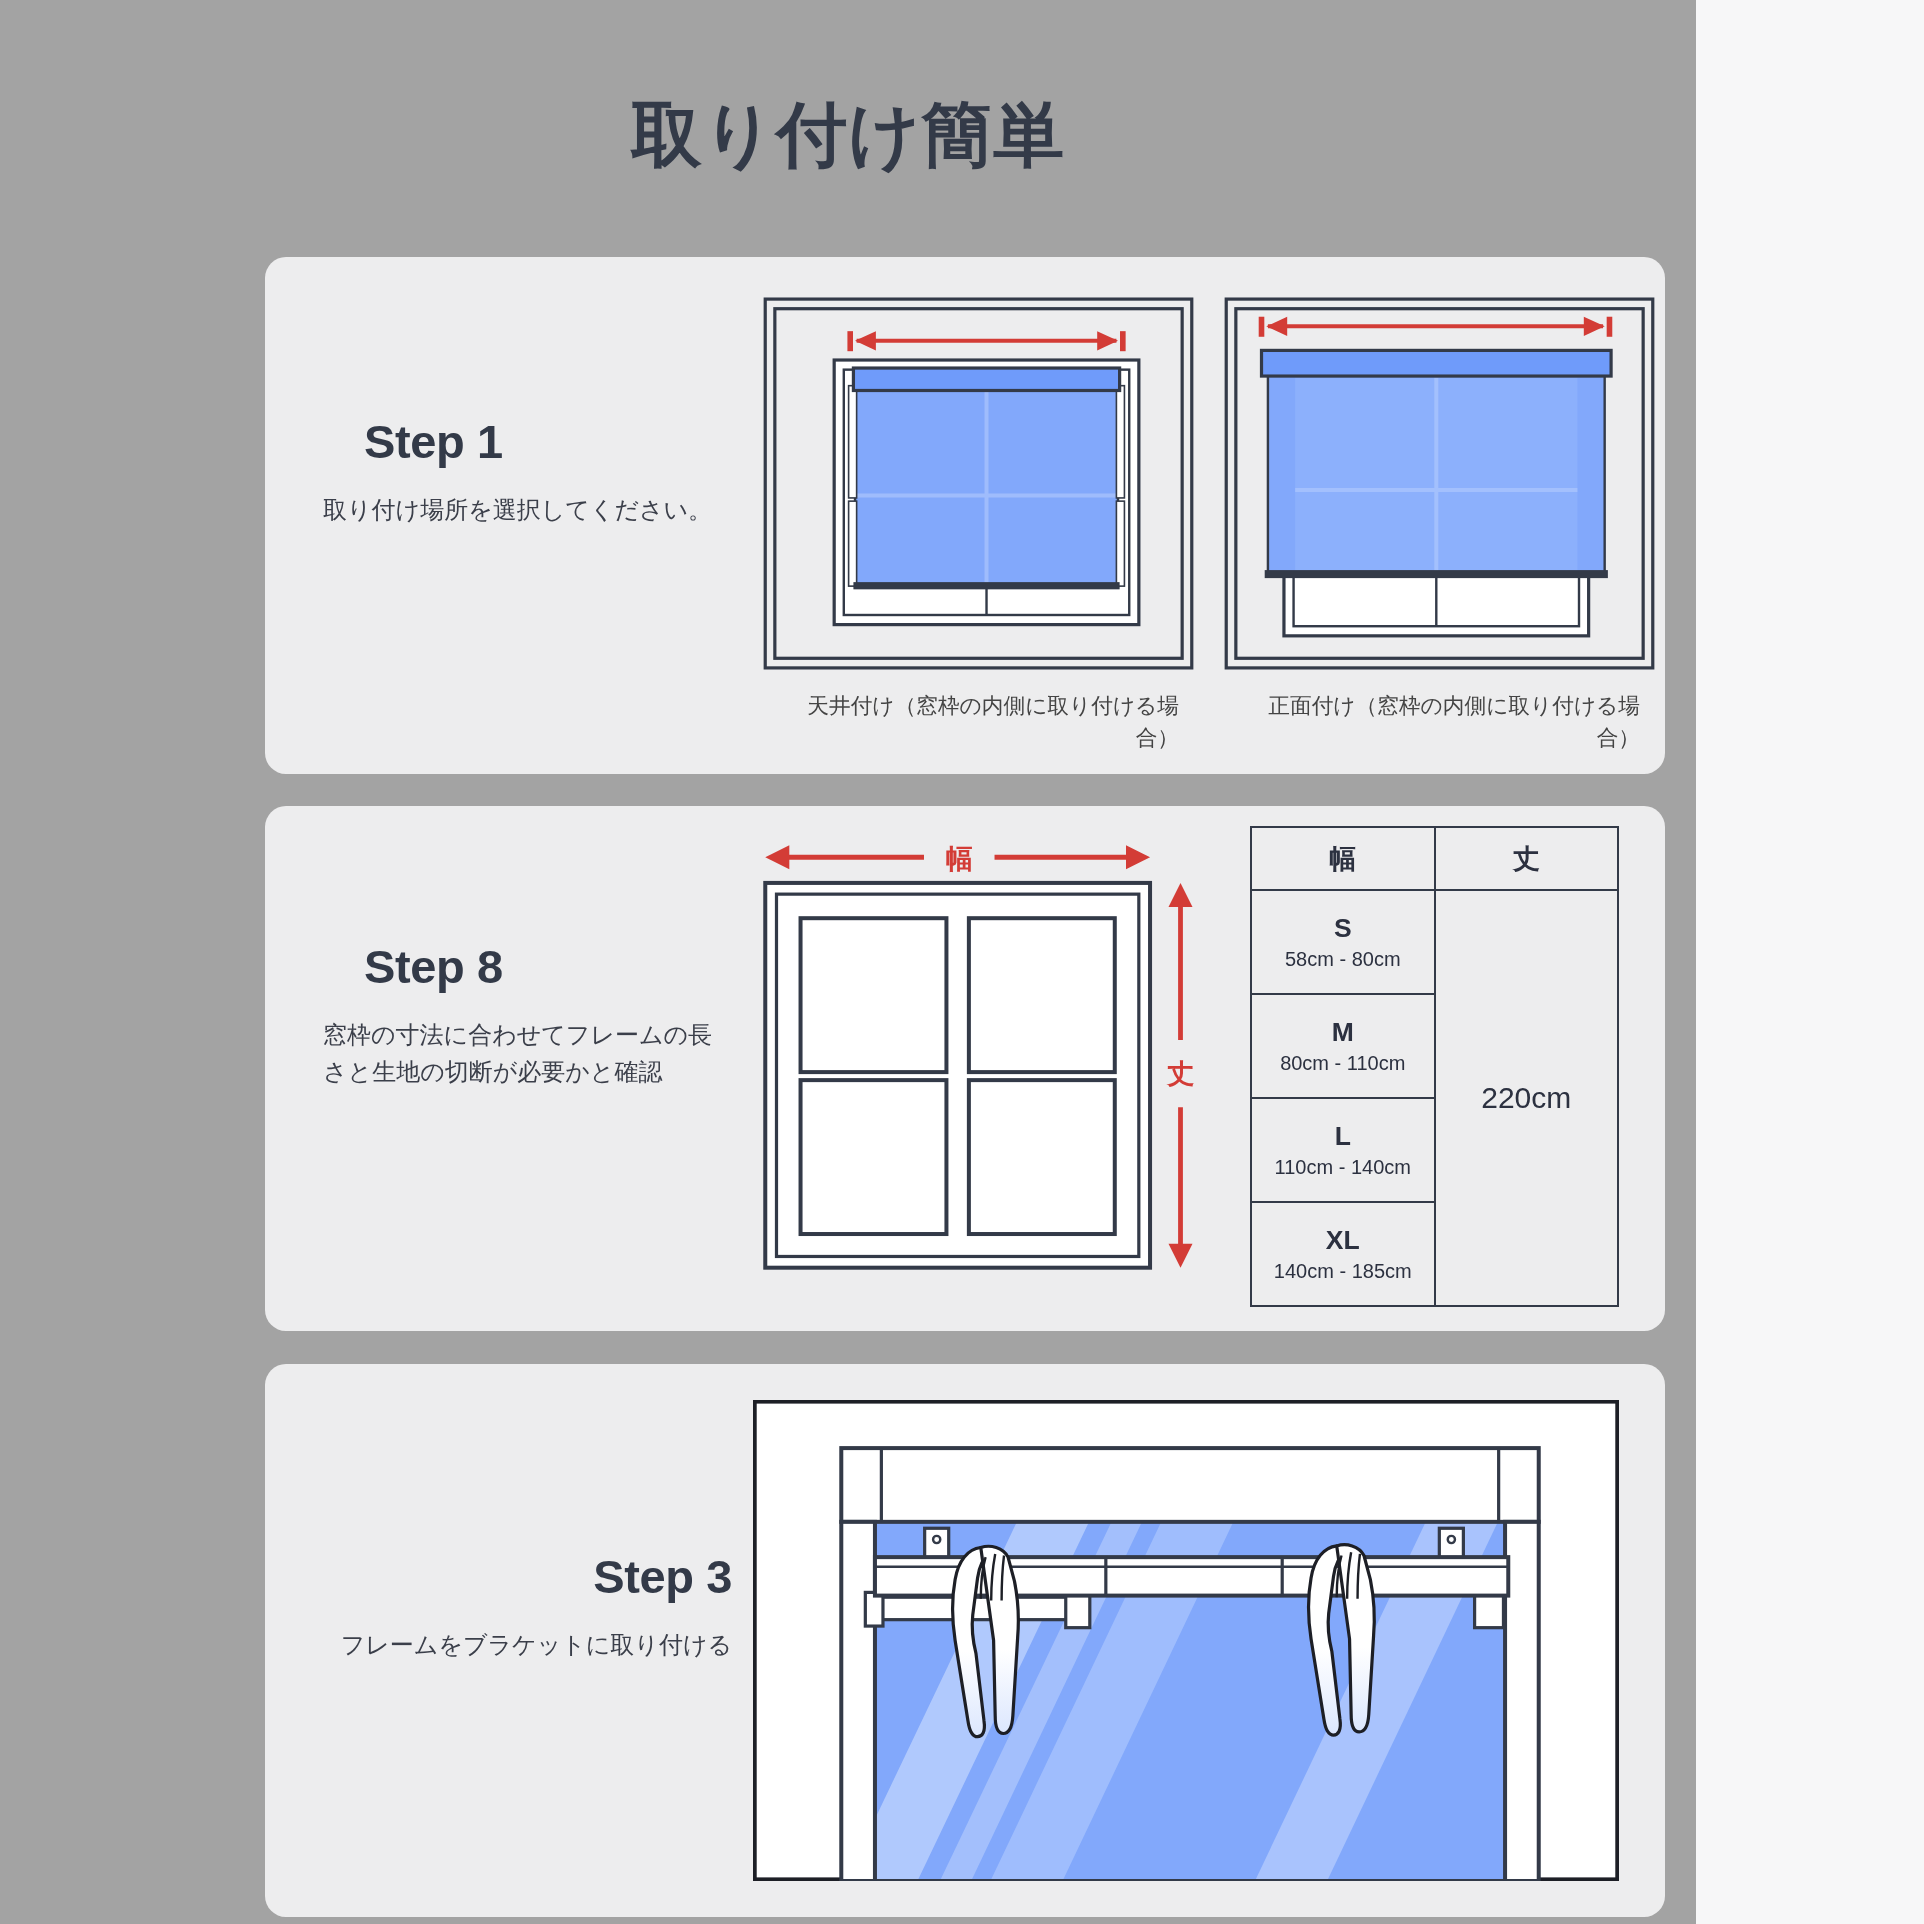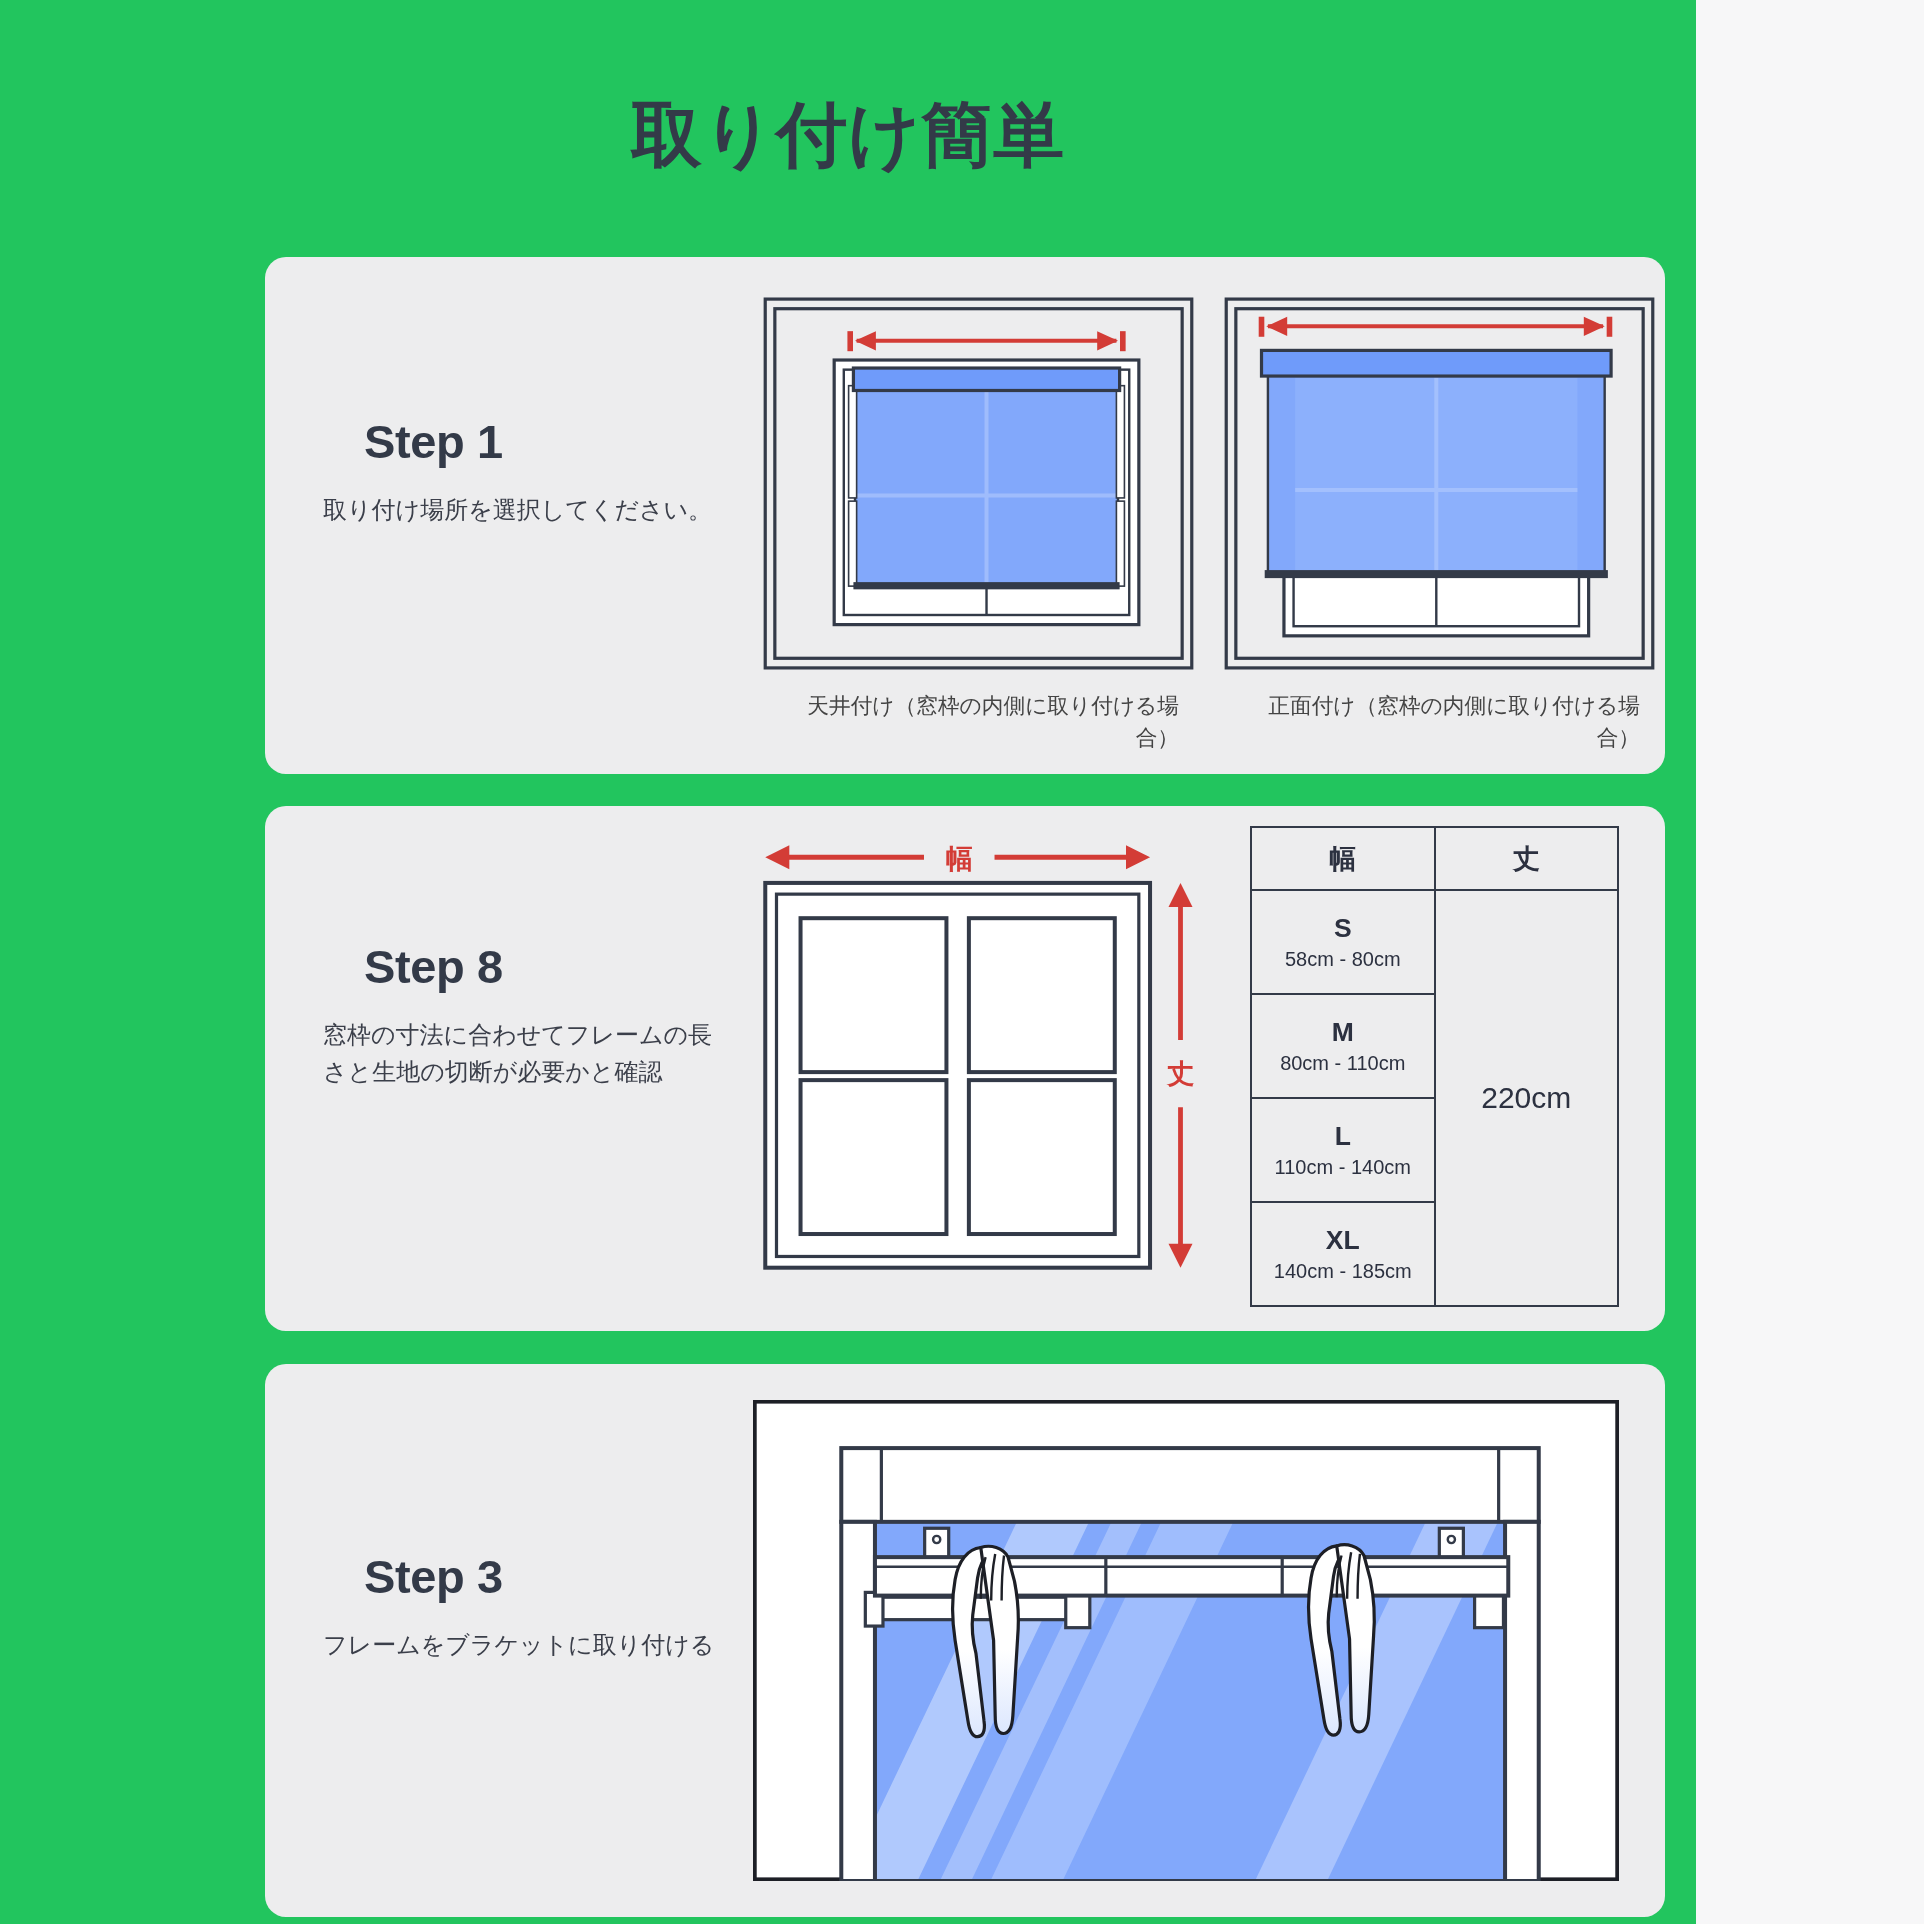--- a/index.html
+++ b/index.html
@@ -5,21 +5,21 @@
   * { box-sizing: border-box; margin: 0; padding: 0; }
   html, body {
     width: 1925px; height: 1925px;
     background: #f7f7f8;
     font-family: "Liberation Sans", "DejaVu Sans", sans-serif;
     -webkit-font-smoothing: antialiased;
   }
   .page {
     width: 1696px; height: 1925px;
     position: relative;
-    background: #22c55e;
+    background: #a3a3a3;
     overflow: hidden;
   }
 
   
   .title {
     position: absolute;
     top: 96px; left: 0; right: 0;
     text-align: center;
     font-size: 71px;
     font-weight: 700;
@@ -31,21 +31,21 @@
   
   .card {
     position: absolute;
     left: 265px;
     width: 1400px;
     background: #ededee;
     border-radius: 21px;
   }
   #card1 { top: 257px;  height: 517px; }
   #card2 { top: 806px; height: 525px; }
-  #card3 { top: 1364px; height: 553px; }
+  #card3 { top: 1364px; height: 553px; text-align: right; }
 
   
   .step-text {
     position: absolute;
     left: 58px;
     width: 409px;
   }
   .step-title {
     font-size: 47px;
     font-weight: 700;

